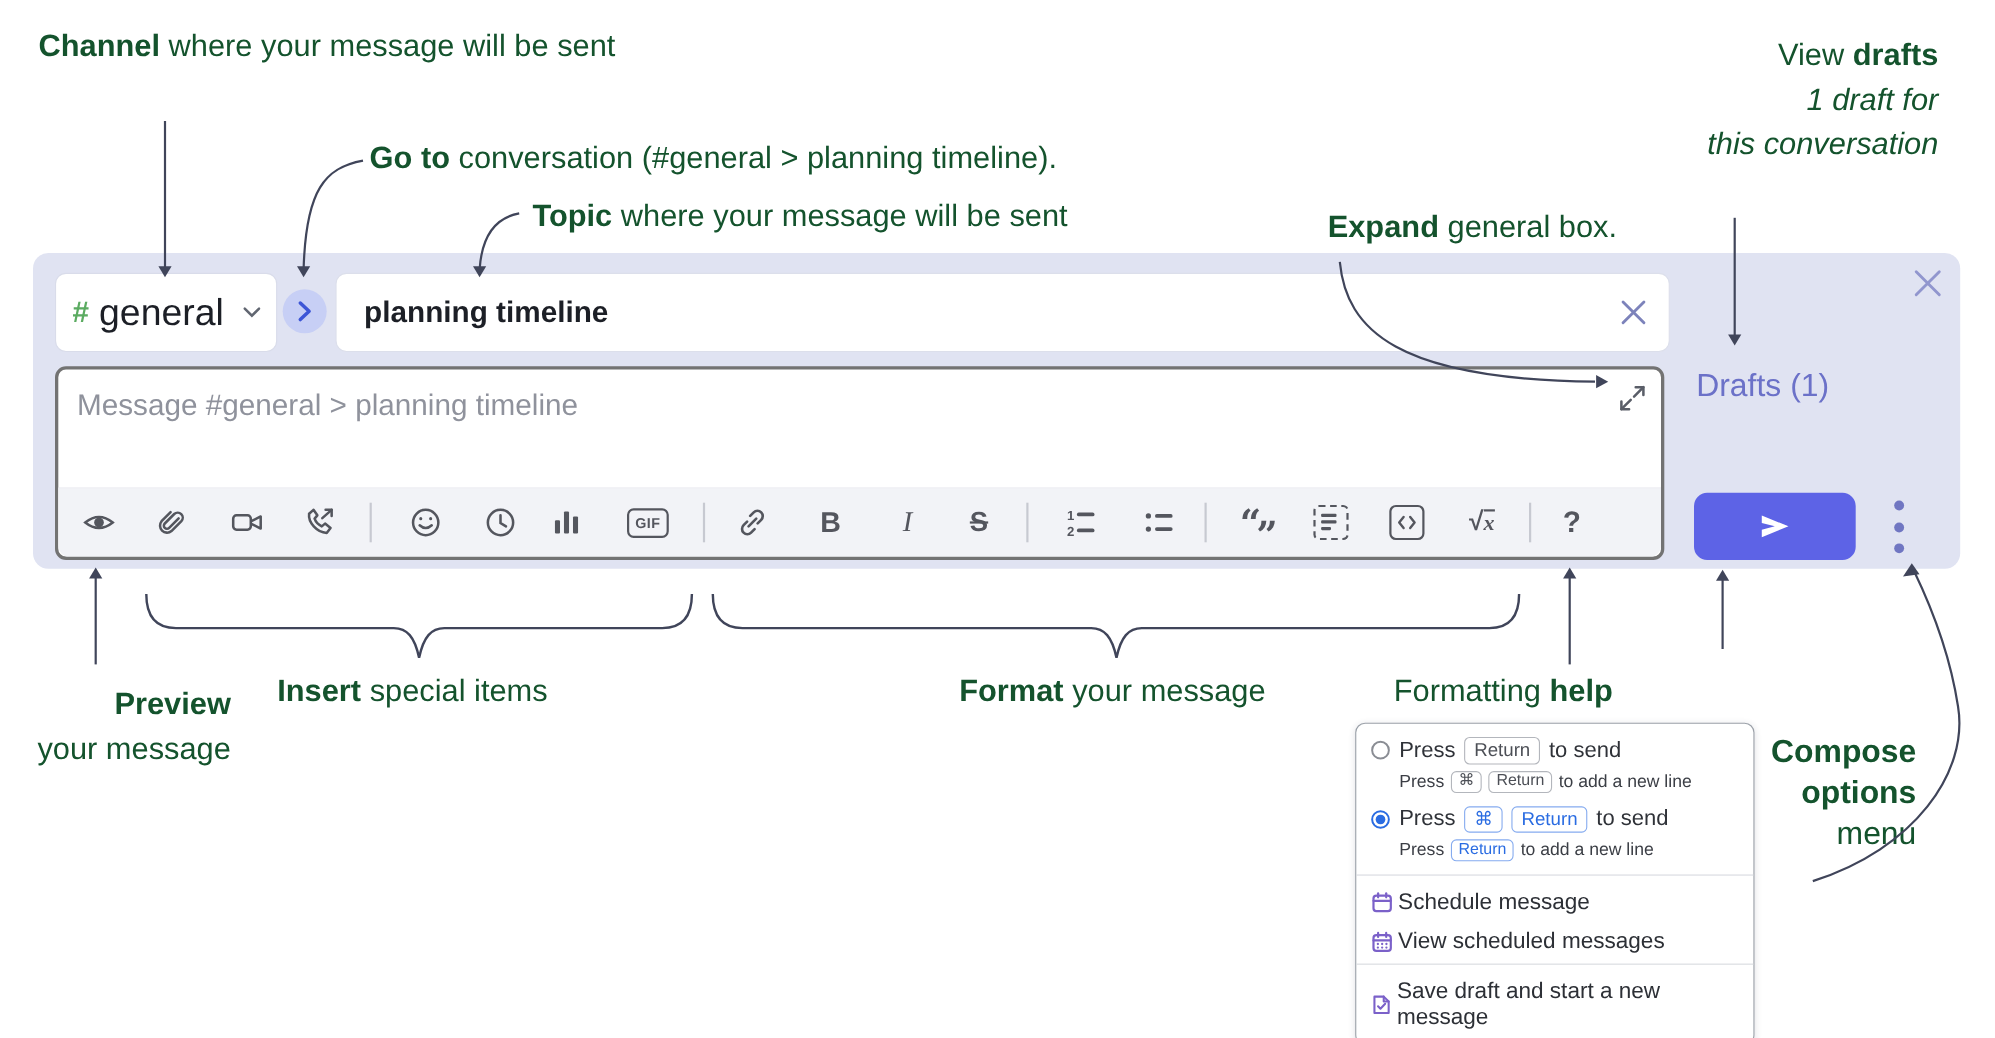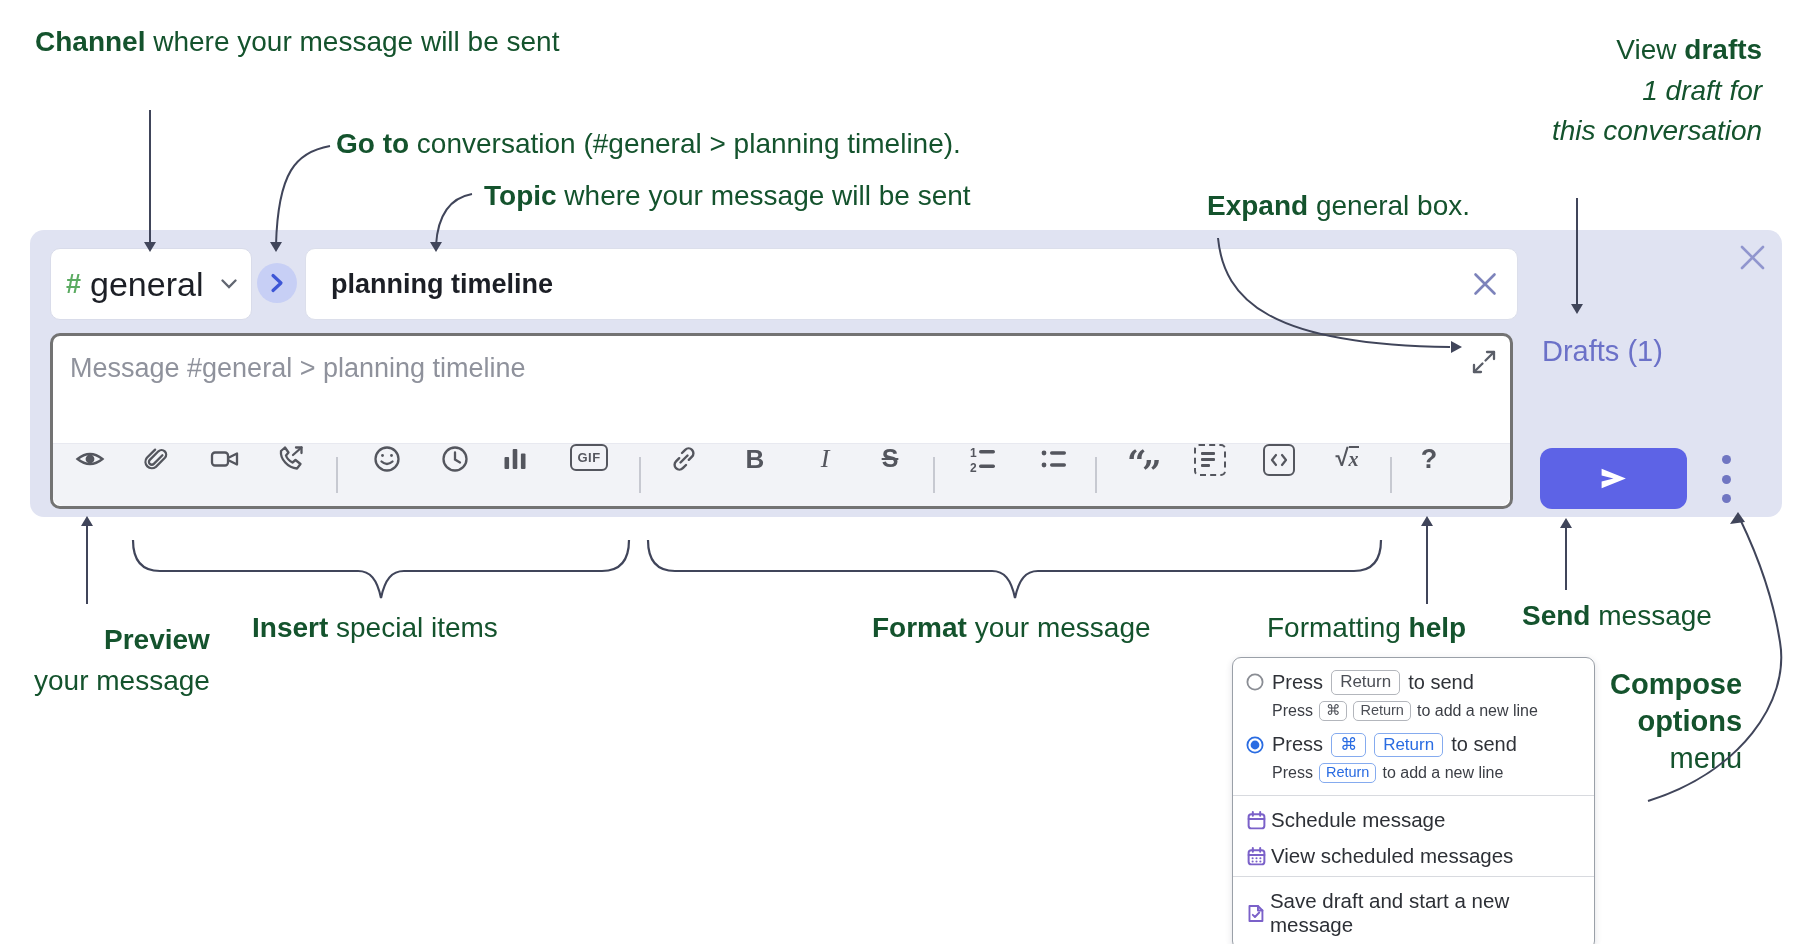--- a/index.html
+++ b/index.html
@@ -23,21 +23,21 @@
          border:1px solid #dcdfeb;border-radius:10px;display:flex;align-items:center;font-weight:bold;}
   .topic .tval{font-size:27px;color:#1c1f26;margin-left:25px;flex:1;}
   .topic .clear{margin-right:20px;display:flex;cursor:pointer;}
   .close-x{position:absolute;right:16px;top:14px;display:flex;cursor:pointer;}
   .msgbox{position:absolute;left:20px;top:103px;width:1463px;height:176px;background:#fff;
           border:3px solid #737373;border-radius:10px;box-sizing:border-box;}
   .placeholder{position:absolute;left:17px;top:17px;font-size:27px;color:#8f929c;}
   .expand-ic{position:absolute;right:13px;top:13px;display:flex;cursor:pointer;}
   .tstrip{position:absolute;left:0;bottom:0;width:100%;height:62px;background:#f2f3f7;
           border-top:1px solid #e8e9f0;border-radius:0 0 10px 10px;}
-  .tbtn{position:absolute;top:0;width:40px;height:62px;display:flex;align-items:flex-start;
+  .tbtn{position:absolute;top:0;width:40px;height:62px;display:flex;align-items:center;
         justify-content:center;cursor:pointer;color:#54565e;}
   .sep{position:absolute;top:13px;width:2px;height:36px;background:#c7c9d1;}
   .tb-B{font-size:26px;font-weight:800;}
   .tb-I{font-size:26px;font-style:italic;font-family:"Liberation Serif",serif;}
   .tb-S{font-size:25px;font-weight:600;text-decoration:line-through;}
   .tb-q{font-family:"DejaVu Serif",serif;font-weight:700;position:relative;width:34px;height:34px;}
   .tb-q .q1{position:absolute;left:0;top:-2px;font-size:34px;}
   .tb-q .q2{position:absolute;left:15px;top:9px;font-size:34px;}
   .gif-badge{border:2.5px solid #54565e;border-radius:6px;font-size:13px;font-weight:700;
              padding:4px 5px;letter-spacing:.5px;}
@@ -136,23 +136,20 @@
   </div>
 
   <div class="ann" style="left:872px;top:608px;">
     <span class="b">Format</span><span> your message</span>
   </div>
 
   <div class="ann" style="left:1267px;top:608px;">
     <span>Formatting </span><span class="b">help</span>
   </div>
 
-  <div class="ann" style="left:1522px;top:596px;">
-    <span class="b">Send</span><span> message</span>
-  </div>
 
   <div class="ann" style="left:1610px;top:666px;line-height:1.28;font-size:29px;">
     <div class="b">Compose</div>
     <div class="b">options</div>
     <div>menu</div>
   </div>
 
   <div class="composer">
 
     <div class="chan">

